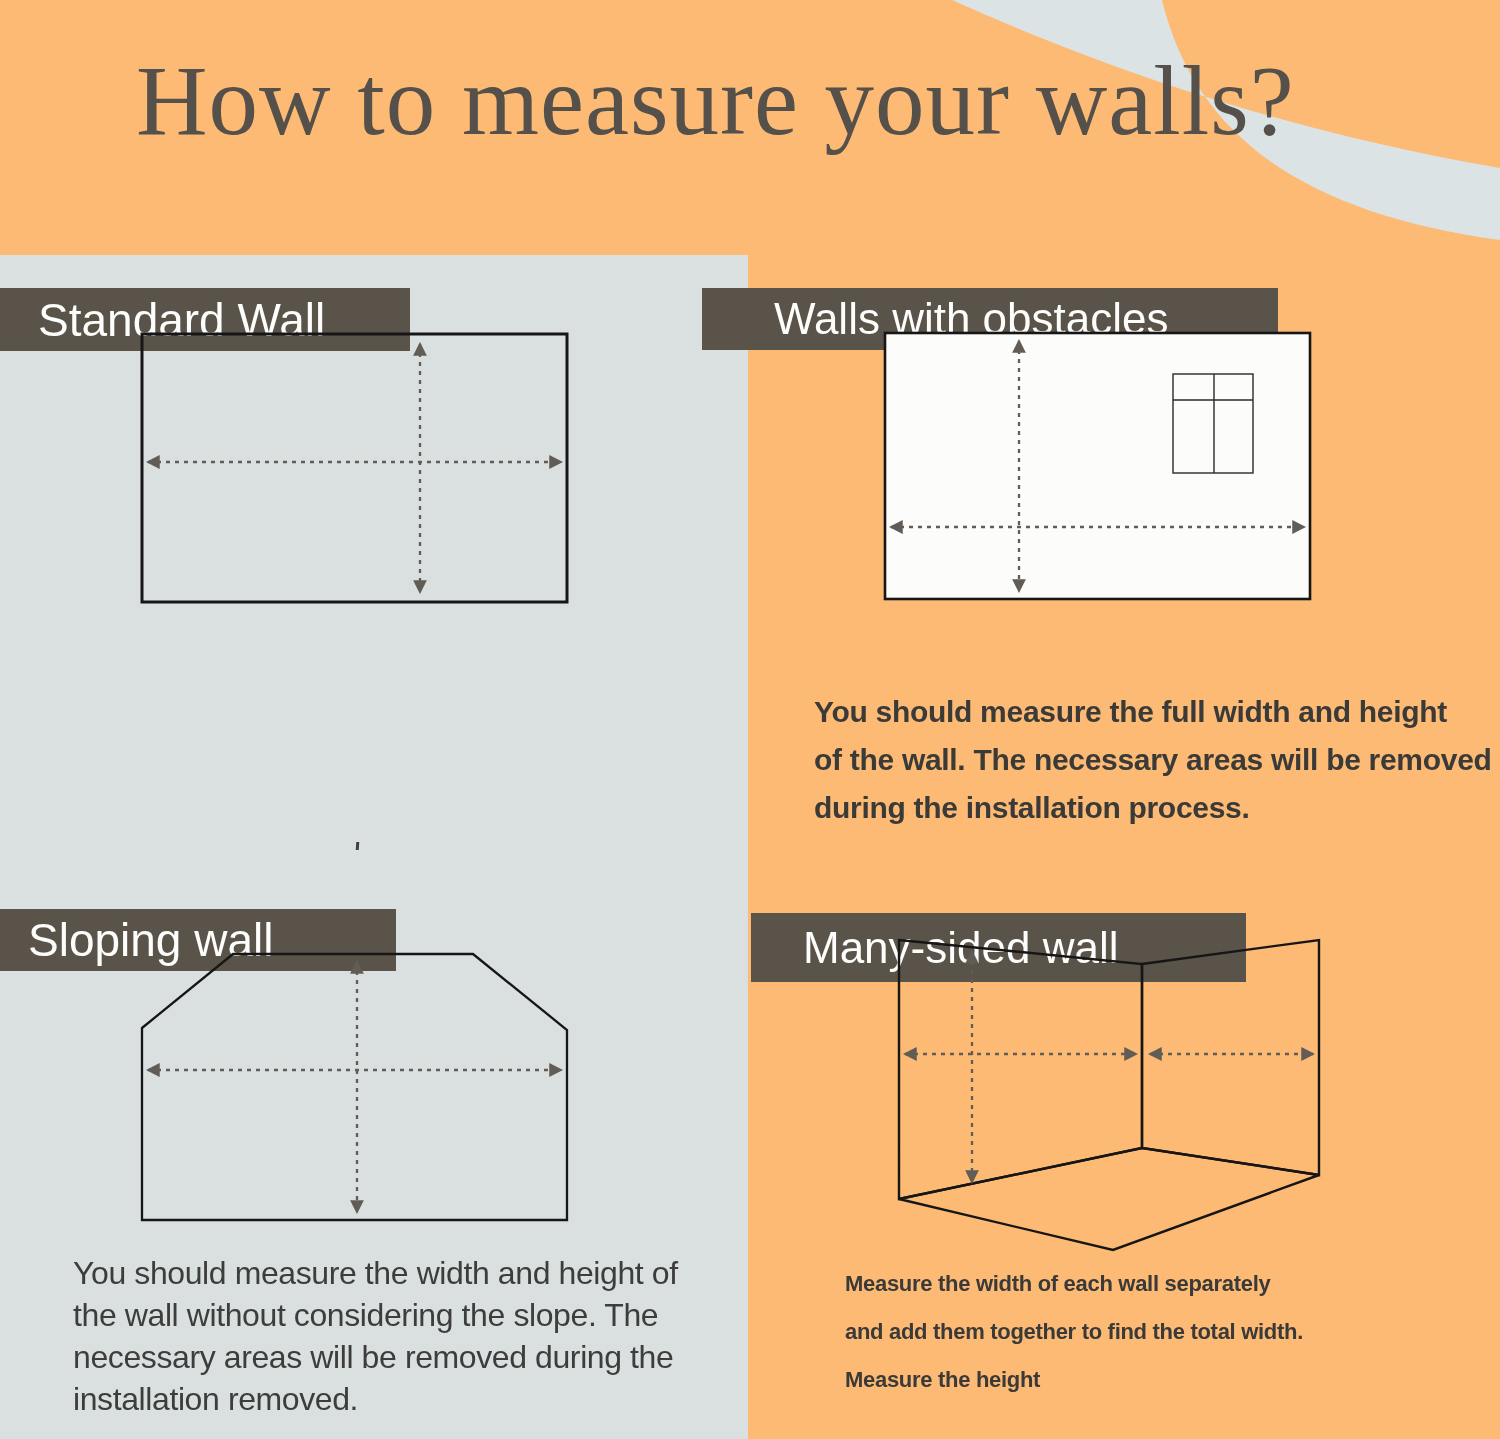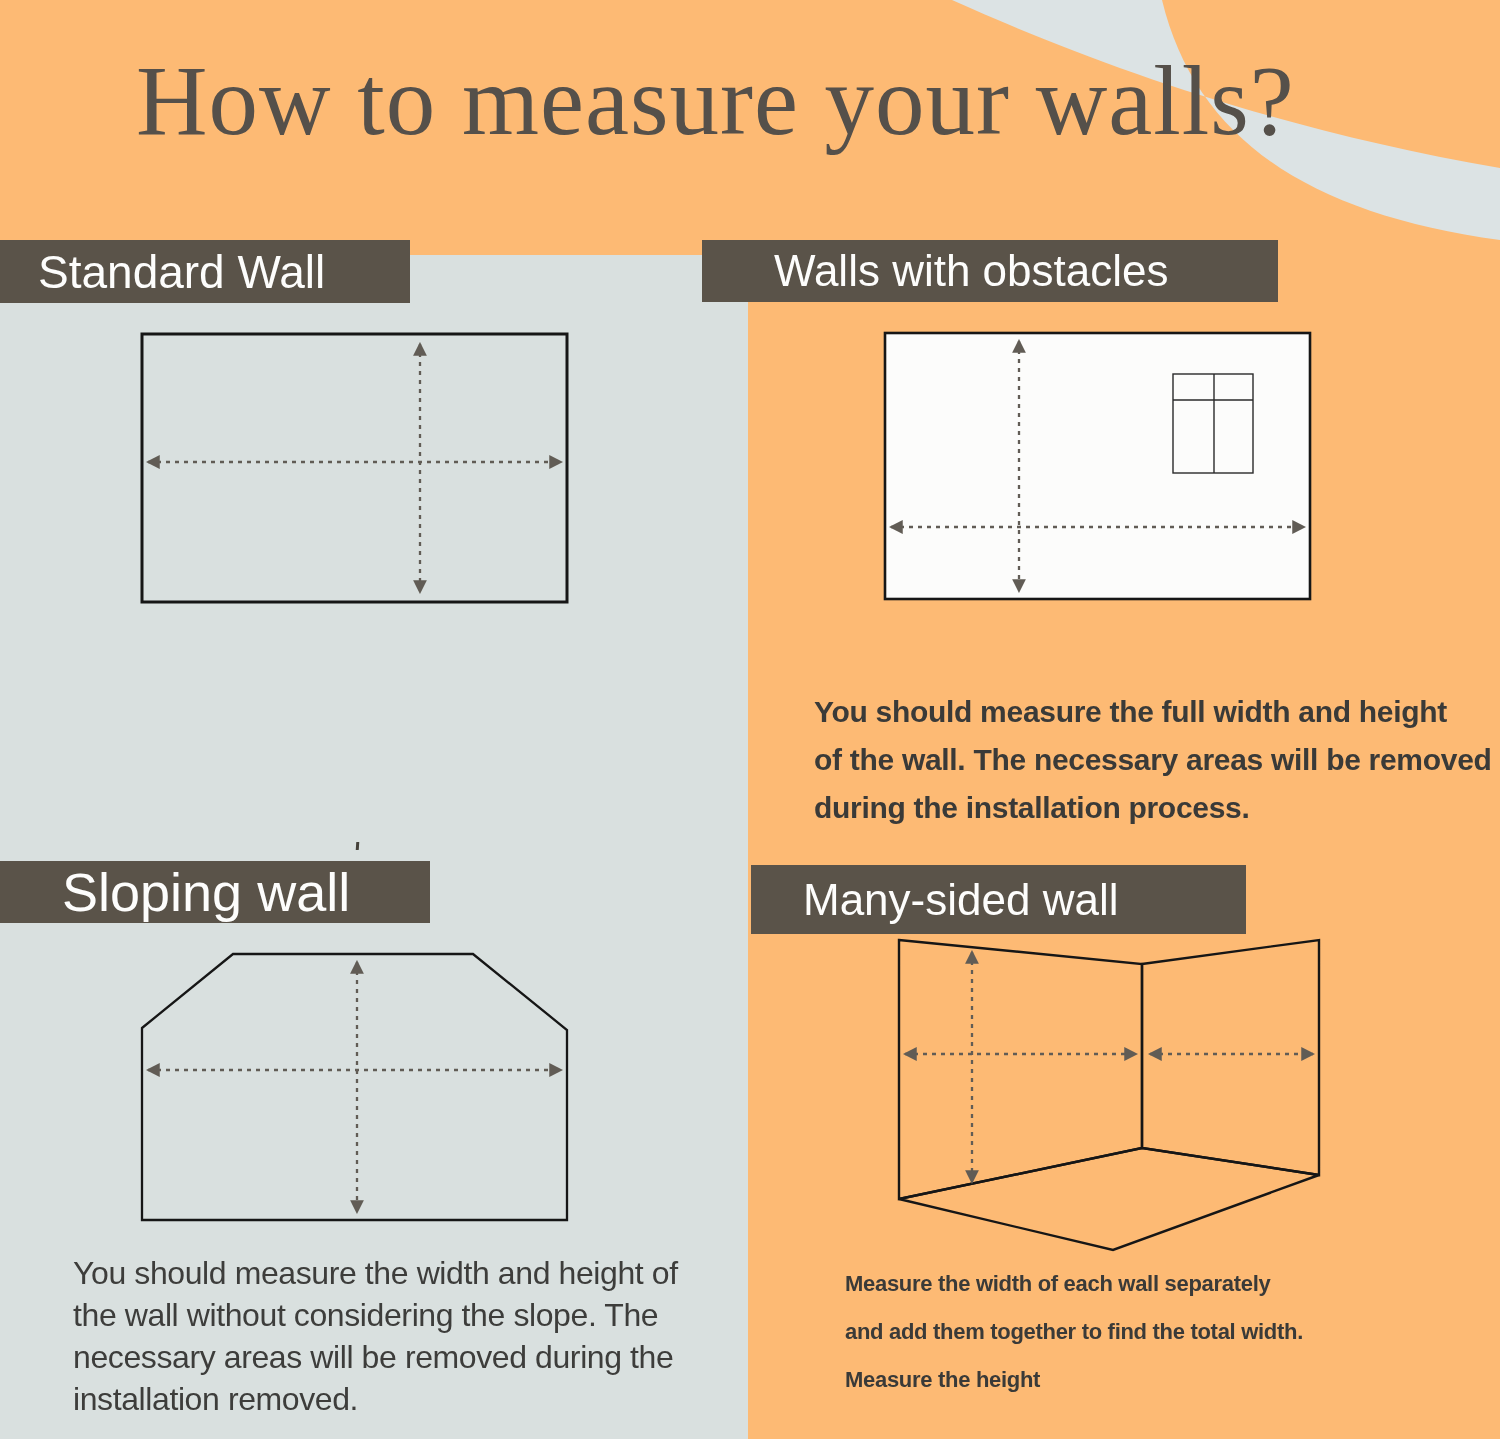--- a/index.html
+++ b/index.html
@@ -9,23 +9,23 @@
   #stripe-svg{position:absolute;left:0;top:0;z-index:0;}
   
   #main-title{position:absolute;left:136px;top:44px;z-index:2;
       font-family:"Liberation Serif",serif;font-size:99px;font-weight:400;
       color:#55504a;letter-spacing:1px;white-space:nowrap;}
   
   #left-panel{position:absolute;left:0;top:255px;width:748px;height:1184px;
       background:#d9e0df;z-index:1;}
   
   .hdr{position:absolute;background:#5a5349;color:#fdfdfc;display:flex;align-items:center;
-      font-family:"Liberation Sans",sans-serif;font-weight:400;white-space:nowrap;}
+      font-family:"Liberation Sans",sans-serif;font-weight:400;white-space:nowrap;margin-top:48px;}
   #hdr-standard{left:0;top:240px;width:372px;height:63px;font-size:46px;padding-left:38px;z-index:3;}
-  #hdr-sloping{left:0;top:861px;width:368px;height:62px;font-size:54px;padding-left:62px;z-index:3;}
+  #hdr-sloping{left:0;top:861px;width:368px;height:62px;font-size:46px;padding-left:28px;z-index:3;}
   #hdr-obstacles{left:702px;top:240px;width:504px;height:62px;font-size:44px;padding-left:72px;z-index:1;}
   #hdr-many{left:751px;top:865px;width:443px;height:69px;font-size:44px;padding-left:52px;z-index:1;}
   
   .diag{position:absolute;z-index:4;}
   #diag-standard{left:130px;top:322px;}
   #diag-obstacles{left:873px;top:321px;}
   #diag-sloping{left:130px;top:942px;}
   #diag-many{left:889px;top:928px;}
   .outline{fill:none;stroke:#161616;}
   .dash{stroke:#615c55;stroke-width:2.3;stroke-dasharray:4 5;fill:none;}

